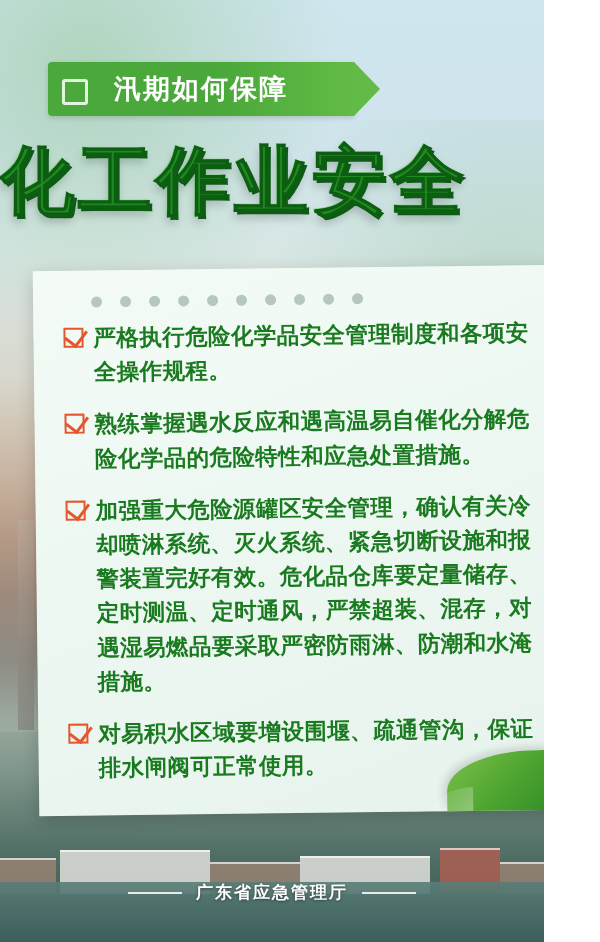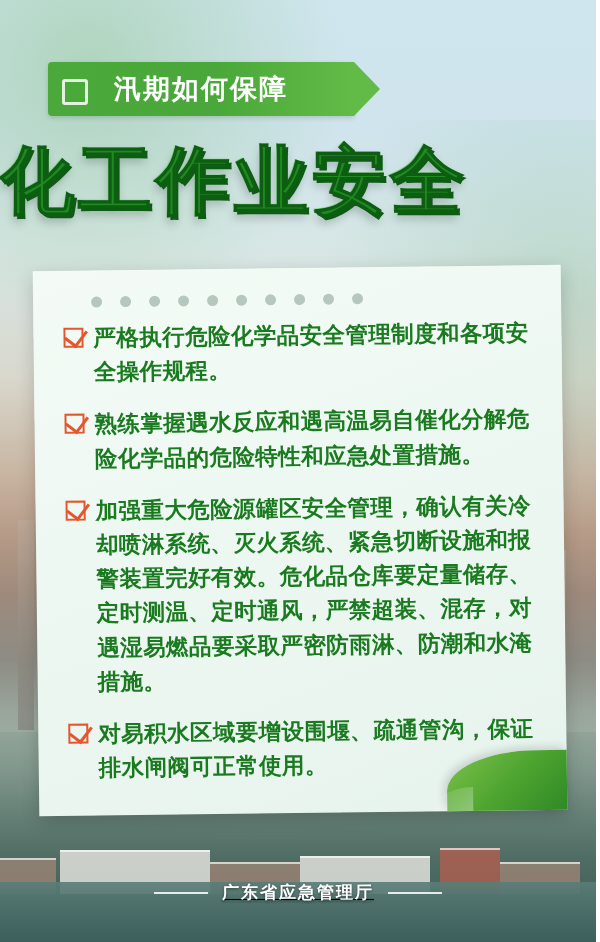--- a/index.html
+++ b/index.html
@@ -7,21 +7,21 @@
     padding: 0;
   }
   body {
     width: 600px;
     height: 942px;
     font-family: "Liberation Sans", sans-serif;
     overflow: hidden;
   }
   .poster {
     position: relative;
-    width: 596px;
+    width: 544px;
     height: 942px;
     overflow: hidden;
     background: #cfe3d8;
   }
   
   .bg {
     position: absolute;
     inset: 0;
     background:
       linear-gradient(180deg,
@@ -236,21 +236,20 @@
   .footer {
     position: absolute;
     left: 0; right: 0;
     bottom: 38px;
     text-align: center;
   }
   .footer-inner {
     display: inline-flex;
     align-items: center;
     gap: 14px;
-    text-decoration: underline;
   }
   .footer-line {
     width: 54px;
     height: 2px;
     background: rgba(255,255,255,0.85);
   }
   .footer-text {
     color: #ffffff;
     font-size: 17px;
     font-weight: bold;

